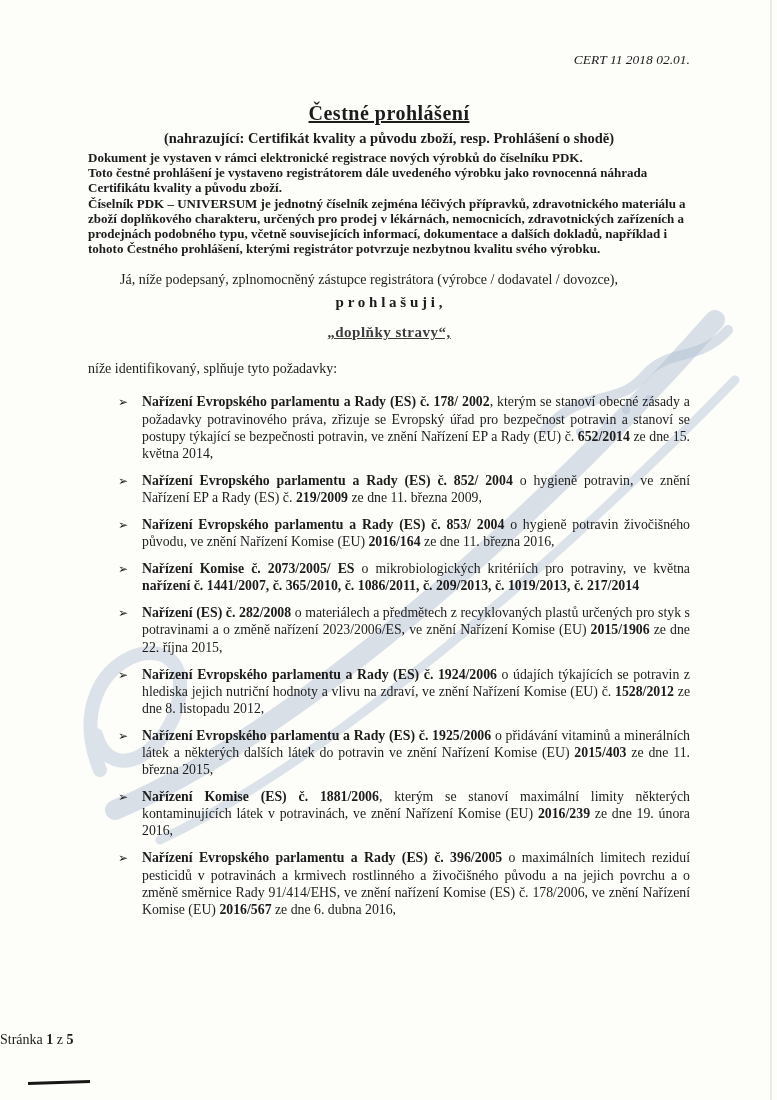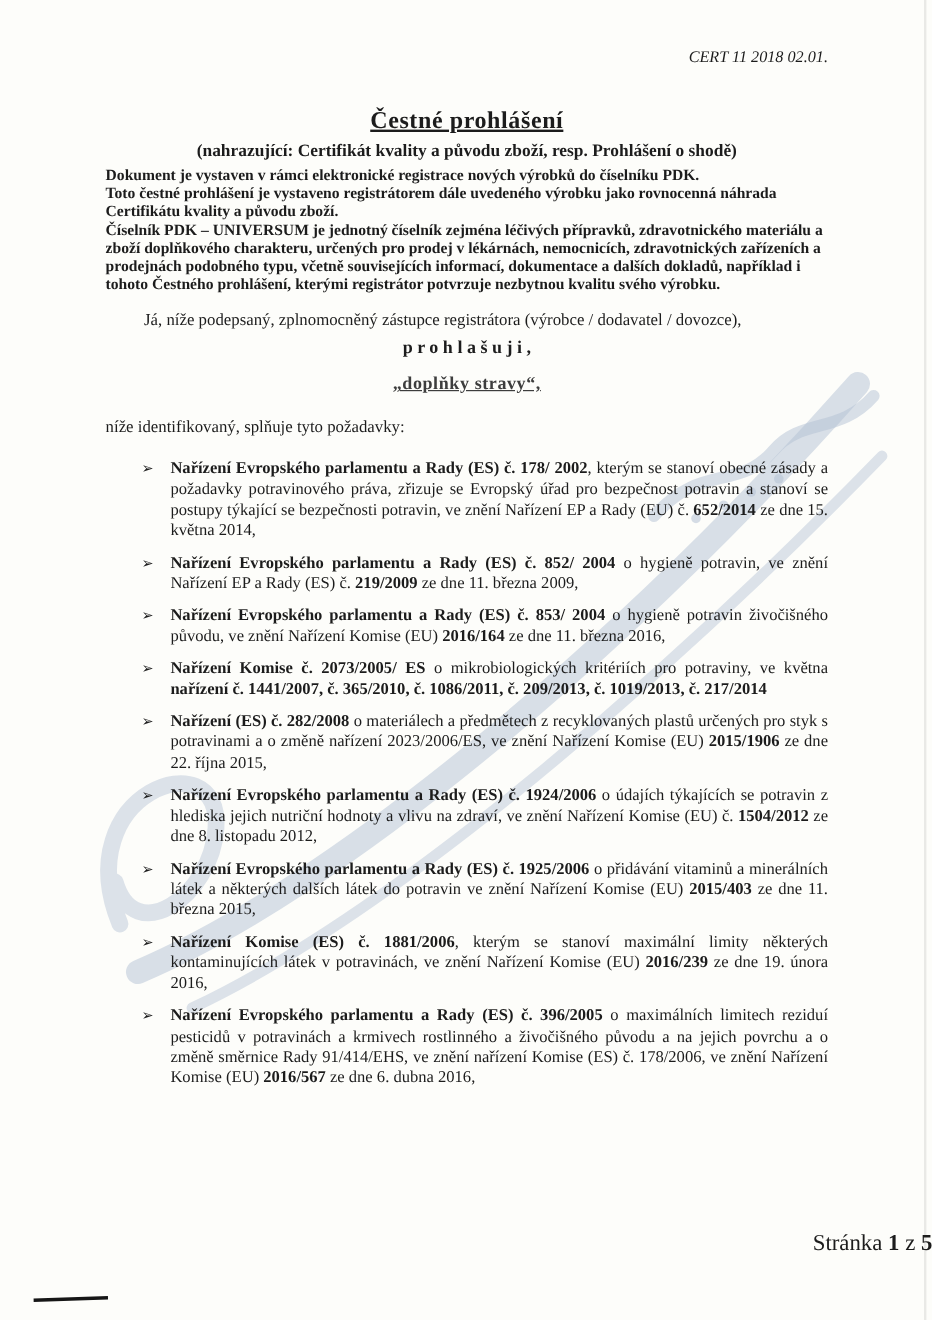--- a/index.html
+++ b/index.html
@@ -13,21 +13,21 @@
     overflow: hidden;
   }
   .content {
     position: absolute;
     left: 88px;
     width: 602px;
     top: 0;
   }
   .doc-code {
     text-align: right;
-    padding-top: 40px;
+    padding-top: 52px;
     font-style: italic;
     font-size: 13.5px;
   }
   .title {
     margin-top: 34px;
     text-align: center;
     font-size: 20px;
     font-weight: bold;
     text-decoration: underline;
     letter-spacing: 0.5px;
@@ -97,22 +97,22 @@
     font-size: 13.8px;
     line-height: 1.24;
     text-align: justify;
   }
   .b { font-weight: bold; }
   .footer {
     position: absolute;
     left: 0;
     right: 0;
     bottom: 52px;
-    text-align: right;
-    font-size: 19px;
+    text-align: left;
+    font-size: 14px;
   }
   .watermark {
     position: absolute;
     inset: 0;
     pointer-events: none;
     color: var(--wm, #b6c4d9);
     mix-blend-mode: multiply;
   }
   .scan-artifact-line {
     position: absolute;
@@ -190,21 +190,21 @@
         <div class="req-item">
           <span class="req-bullet">➢</span>
           <span class="req-text"><span class="b">Nařízení Komise č. 2073/2005/ ES</span><span> o mikrobiologických kritériích pro potraviny, ve května </span><span class="b">nařízení č. 1441/2007, č. 365/2010, č. 1086/2011, č. 209/2013, č. 1019/2013, č. 217/2014</span></span>
         </div>
         <div class="req-item">
           <span class="req-bullet">➢</span>
           <span class="req-text"><span class="b">Nařízení (ES) č. 282/2008</span><span> o materiálech a předmětech z recyklovaných plastů určených pro styk s potravinami a o změně nařízení 2023/2006/ES, ve znění Nařízení Komise (EU) </span><span class="b">2015/1906</span><span> ze dne 22. října 2015,</span></span>
         </div>
         <div class="req-item">
           <span class="req-bullet">➢</span>
-          <span class="req-text"><span class="b">Nařízení Evropského parlamentu a Rady (ES) č. 1924/2006</span><span> o údajích týkajících se potravin z hlediska jejich nutriční hodnoty a vlivu na zdraví, ve znění Nařízení Komise (EU) č. </span><span class="b">1504/2012</span><span> ze dne 8. listopadu 2012,</span></span>
+          <span class="req-text"><span class="b">Nařízení Evropského parlamentu a Rady (ES) č. 1924/2006</span><span> o údajích týkajících se potravin z hlediska jejich nutriční hodnoty a vlivu na zdraví, ve znění Nařízení Komise (EU) č. </span><span class="b">1528/2012</span><span> ze dne 8. listopadu 2012,</span></span>
         </div>
         <div class="req-item">
           <span class="req-bullet">➢</span>
           <span class="req-text"><span class="b">Nařízení Evropského parlamentu a Rady (ES) č. 1925/2006</span><span>  o přidávání vitaminů a minerálních látek a některých dalších látek do potravin ve znění Nařízení Komise (EU) </span><span class="b">2015/403</span><span> ze dne 11. března 2015,</span></span>
         </div>
         <div class="req-item">
           <span class="req-bullet">➢</span>
           <span class="req-text"><span class="b">Nařízení Komise (ES) č. 1881/2006</span><span>, kterým se stanoví maximální limity některých kontaminujících látek v potravinách, ve znění Nařízení Komise (EU) </span><span class="b">2016/239</span><span> ze dne 19. února 2016,</span></span>
         </div>
         <div class="req-item">

